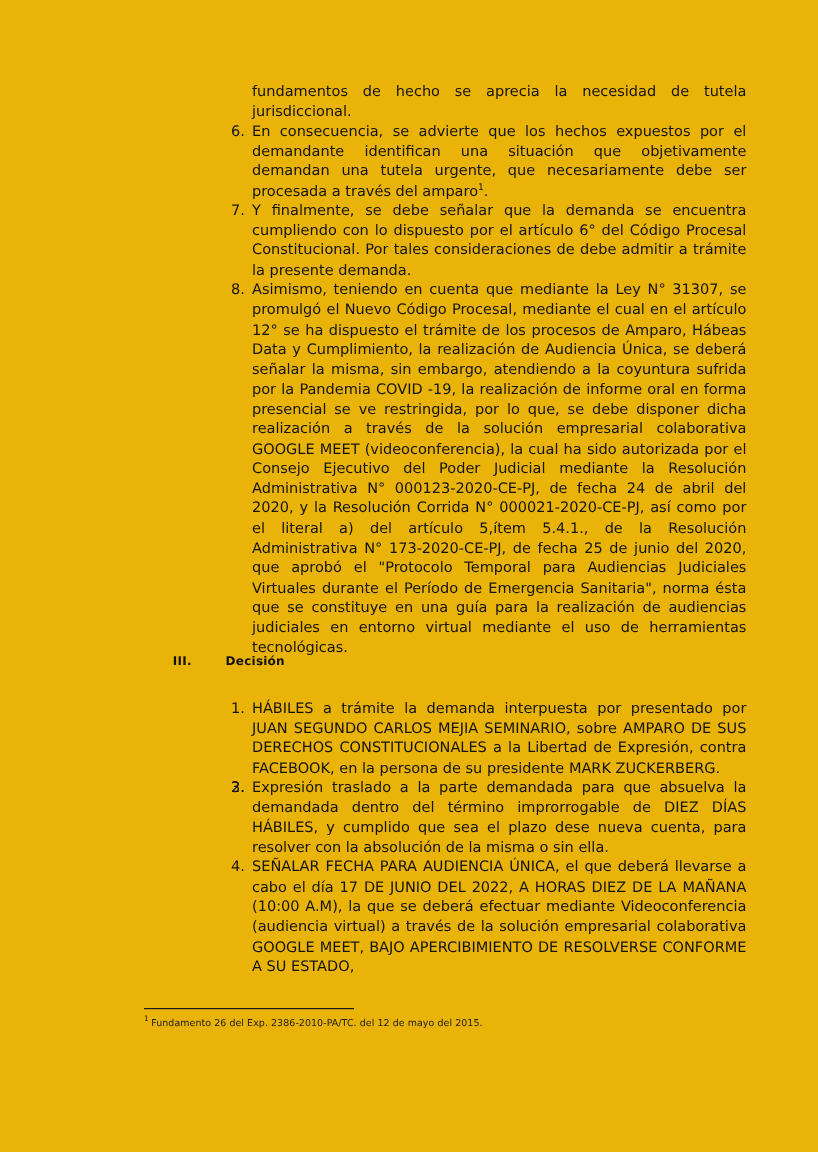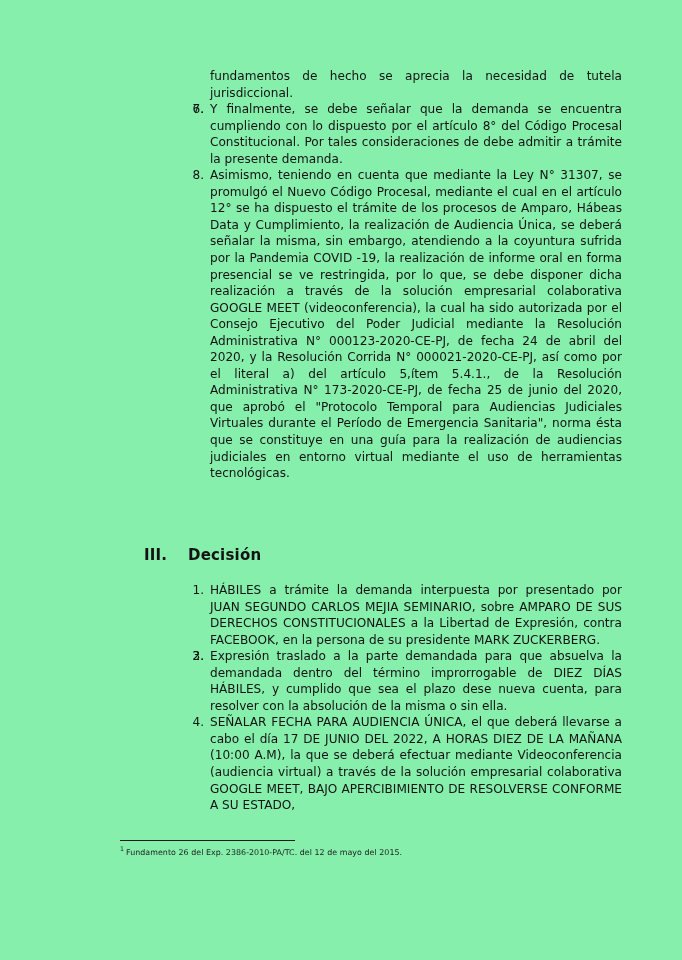--- a/index.html
+++ b/index.html
@@ -5,21 +5,21 @@
 <style>
   html, body {
     margin: 0;
     padding: 0;
     background: #ffffff;
   }
   .page {
     position: relative;
     width: 682px;
     height: 960px;
-    background: #86efac;
+    background: #eab308;
     overflow: hidden;
     font-family: "DejaVu Sans", "Liberation Sans", sans-serif;
     color: #131313;
   }
 
   
   .content {
     position: absolute;
     left: 144px;
     top: 68px;
@@ -76,21 +76,21 @@
     font-size: 7.6px;
     vertical-align: super;
     line-height: 0;
   }
 
   
   .section-head {
     position: absolute;
     left: 144px;
     top: 546px;
-    font-size: 15px;
+    font-size: 10px;
     font-weight: 700;
     letter-spacing: 0.2px;
   }
   .section-head .sec-num {
     display: inline-block;
     width: 44px;
   }
 
   
   .decision {
@@ -135,24 +135,25 @@
 
   <div class="content para-block">
 
     <div class="cont">
       <span>fundamentos de hecho se aprecia la necesidad de tutela jurisdiccional.</span>
     </div>
 
     <ol class="numlist" id="considerandos-list">
         <li>
           <span class="li-num">6.</span>
+          <span class="li-text"><span>En consecuencia, se advierte que los hechos expuestos por el demandante identifican una situación que objetivamente demandan una tutela urgente, que necesariamente debe ser procesada a través del amparo</span><sup class="fnref">1</sup><span>.</span></span>
         </li>
         <li>
           <span class="li-num">7.</span>
-          <span class="li-text"><span>Y finalmente, se debe señalar que la demanda se encuentra cumpliendo con lo dispuesto por el artículo 8° del Código Procesal Constitucional. Por tales consideraciones de debe admitir a trámite la presente demanda.</span></span>
+          <span class="li-text"><span>Y finalmente, se debe señalar que la demanda se encuentra cumpliendo con lo dispuesto por el artículo 6° del Código Procesal Constitucional. Por tales consideraciones de debe admitir a trámite la presente demanda.</span></span>
         </li>
         <li>
           <span class="li-num">8.</span>
           <span class="li-text"><span>Asimismo, teniendo en cuenta que mediante la Ley N° 31307, se promulgó el Nuevo Código Procesal, mediante el cual en el artículo 12° se ha dispuesto el trámite de los procesos de Amparo, Hábeas Data y Cumplimiento, la realización de Audiencia Única, se deberá señalar la misma, sin embargo, atendiendo a la coyuntura sufrida por la Pandemia COVID -19, la realización de informe oral en forma presencial se ve restringida, por lo que, se debe disponer dicha realización a través de la solución empresarial colaborativa </span><b>GOOGLE MEET</b><span> (videoconferencia), la cual ha sido autorizada por el Consejo Ejecutivo del Poder Judicial mediante la Resolución Administrativa N° 000123-2020-CE-PJ, de fecha 24 de abril del 2020, y la Resolución Corrida N° 000021-2020-CE-PJ, así como por el literal a) del artículo 5,ítem 5.4.1., de la Resolución Administrativa N° 173-2020-CE-PJ, de fecha 25 de junio del 2020, que aprobó el "Protocolo Temporal para Audiencias Judiciales Virtuales durante el Período de Emergencia Sanitaria", norma ésta que se constituye en una guía para la realización de audiencias judiciales en entorno virtual mediante el uso de herramientas tecnológicas.</span></span>
         </li>
       </ol>
   </div>
 
   <div class="section-head">
     <span class="sec-num">III.</span><span>Decisión</span>

